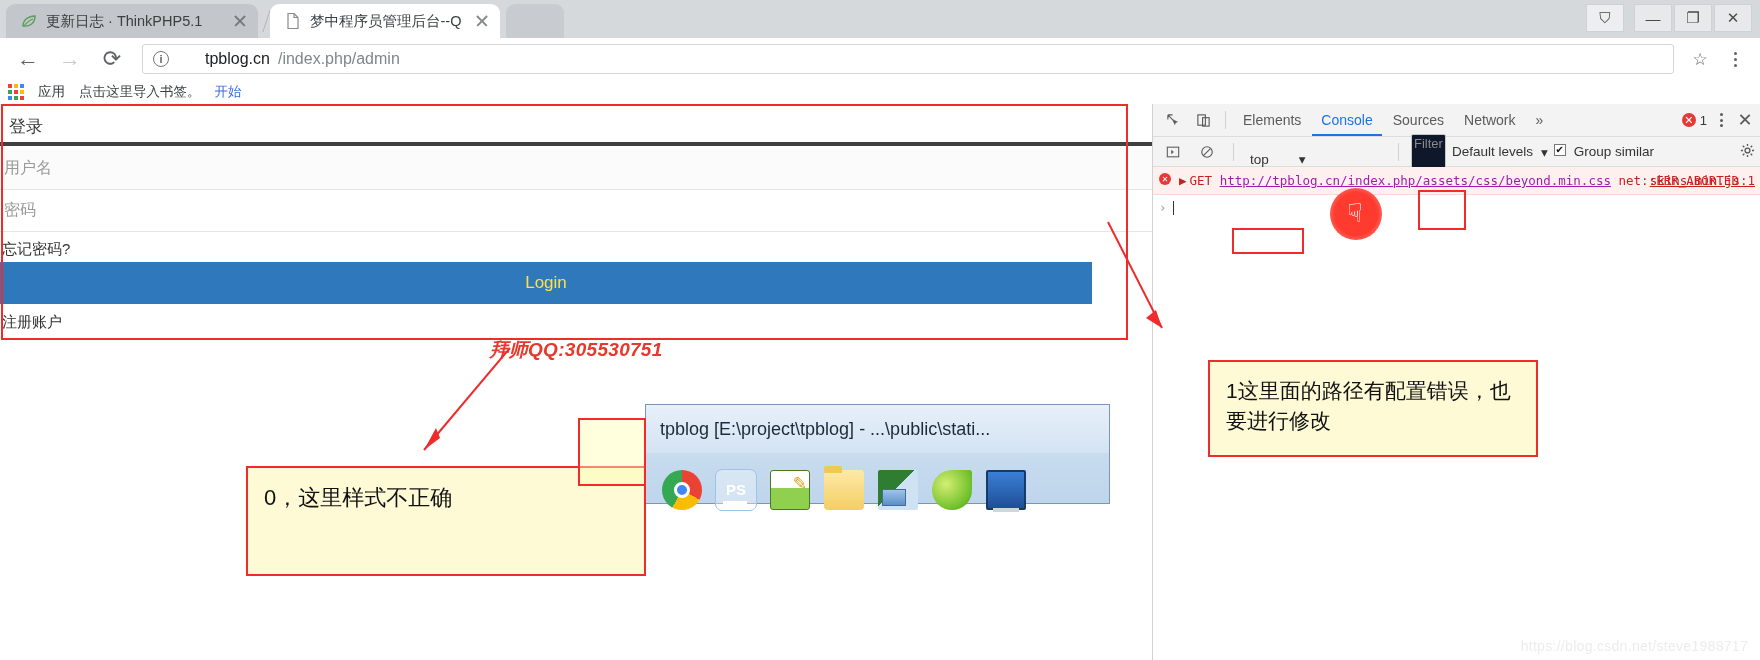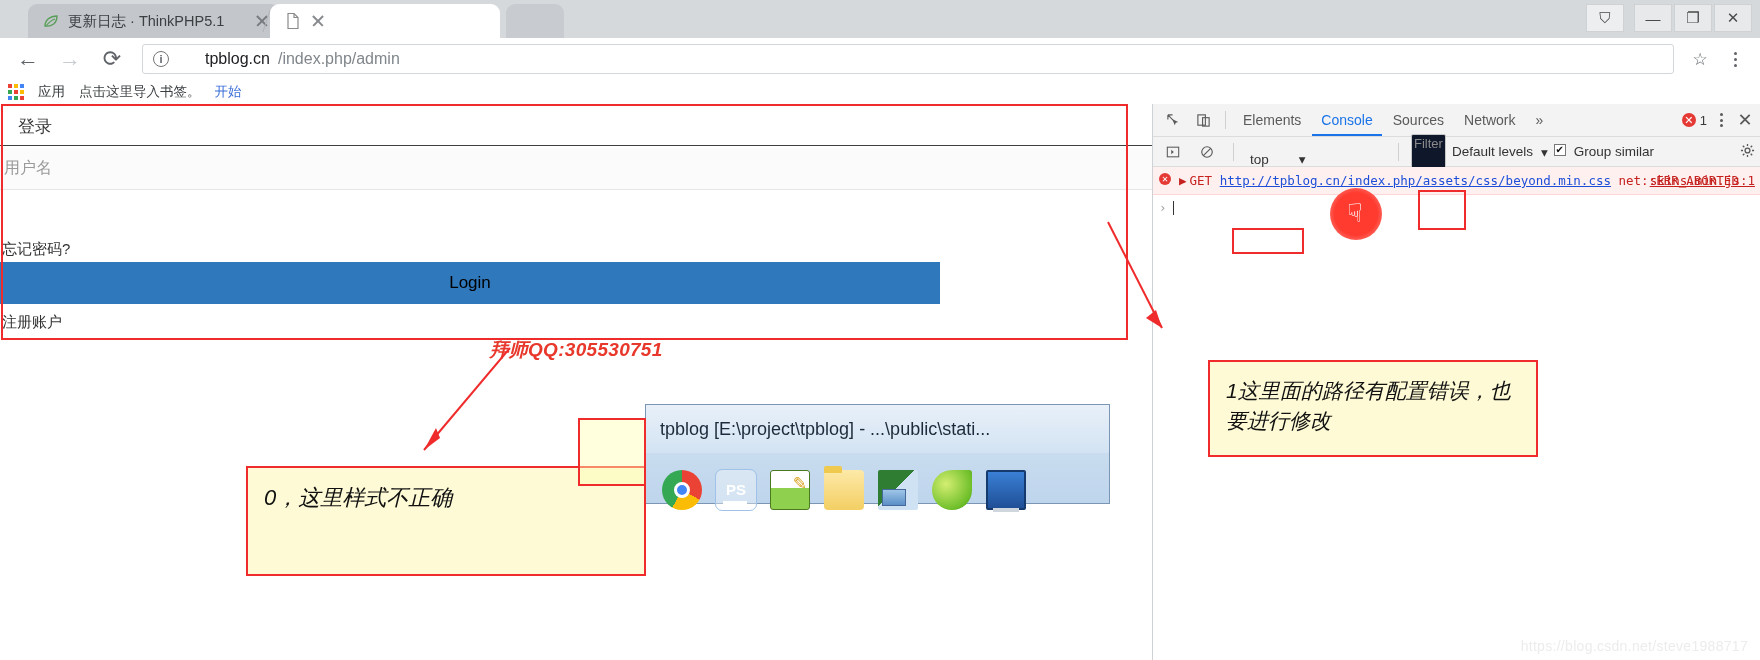--- a/index.html
+++ b/index.html
@@ -17,21 +17,21 @@
     background: #d6d9dc;
   }
   .tab {
     position: absolute; top: 4px; height: 34px;
     display: flex; align-items: center; gap: 8px;
     padding: 0 10px 0 14px;
     font-size: 15px; color: #3c4043;
     border-top-left-radius: 9px; border-top-right-radius: 9px;
     white-space: nowrap; overflow: hidden;
   }
-  .tab.inactive { left: 28px; width: 252px; background: #c3c7cb; }
+  .tab.inactive { left: 6px; width: 252px; background: #c3c7cb; }
   .tab.active   { left: 270px; width: 230px; background: #ffffff; }
   .tab-favicon { width: 18px; height: 18px; flex: 0 0 18px; position: relative; }
   .tab-title {
     flex: 1 1 auto; overflow: hidden; text-overflow: clip;
     font-size: 14.5px; line-height: 34px;
   }
   .tab-close {
     flex: 0 0 16px; width: 16px; height: 16px;
     position: relative; opacity: .75;
   }
@@ -103,38 +103,38 @@
   .apps-grid { display:grid; grid-template-columns:repeat(3,4px); grid-template-rows:repeat(3,4px); gap:2px; }
   .apps-grid i { width:4px; height:4px; display:block; }
 
   
   .page {
     position:absolute; left:0; top:104px; width:1152px; height:556px;
     background:#ffffff; overflow:hidden;
   }
   .login-heading {
     position:absolute; left:0; top:8px; width:1152px; height:34px;
-    font-size:17px; color:#333; padding-left:18px; line-height:30px;
-    border-bottom:1px solid #404040;
+    font-size:17px; color:#333; padding-left:9px; line-height:30px;
+    border-bottom:4px solid #404040;
   }
   .field {
     position:absolute; left:0; width:1152px; height:42px;
     border-bottom:1px solid #e6e6e6; background:#fbfbfb;
     display:flex; align-items:center; padding-left:4px;
     font-size:16px; color:#9a9a9a;
   }
   .field.f1 { top:44px; }
   .field.f2 { top:86px; background:#ffffff; }
   .forgot {
     position:absolute; left:0; top:130px; width:1152px; height:32px;
     font-size:15px; color:#333; padding-left:2px; line-height:30px;
   }
   .login-btn {
-    position:absolute; left:0; top:158px; width:940px; height:42px;
-    background:#2f78bb; color:#000000; font-size:17px;
+    position:absolute; left:0; top:158px; width:1092px; height:42px;
+    background:#2f78bb; color:#fde047; font-size:17px;
     display:flex; align-items:center; justify-content:center;
   }
   .register {
     position:absolute; left:0; top:202px; width:1152px; height:34px;
     font-size:15px; color:#333; padding-left:2px; line-height:32px;
   }
   .qq-line {
     position:absolute; left:0; top:228px; width:1152px; height:36px;
     display:flex; align-items:center; justify-content:center;
     font-size:19px; font-weight:bold; font-style:italic; color:#e8372b;
@@ -198,21 +198,21 @@
 
   
   .redbox-chrome {
     position:absolute; left:578px; top:418px; width:68px; height:68px;
     border:2px solid #ef2b2b; pointer-events:none; background:rgba(255,255,180,.45);
   }
 
   
   .note {
     position:absolute; background:#fdfad5; border:2px solid #ef2b2b;
-    color:#111; font-size:22px; line-height:1.45; padding:14px 16px;font-style:italic;
+    color:#111; font-size:22px; line-height:1.45; padding:14px 16px;
   }
   .note-0 { left:246px; top:466px; width:400px; height:110px; }
   .note-1 { left:1208px; top:360px; width:330px; height:97px; font-size:21px; }
 
   
   .arrow { position:absolute; pointer-events:none; }
 
   
   .devtools {
     position:absolute; left:1152px; top:104px; width:608px; height:556px;
@@ -268,21 +268,21 @@
   .console-row {
     position:relative; background:#fff0f0; border-bottom:1px solid #ffd6d6;
     padding:4px 6px 4px 26px; color:#c5221f; line-height:1.55;
   }
   .console-row .xdot {
     position:absolute; left:6px; top:6px; width:12px; height:12px; border-radius:50%;
     background:#e53935; color:#fff; font-size:10px;
     display:flex; align-items:center; justify-content:center; font-weight:bold;
   }
   .caret { display:inline-block; margin-right:3px; color:#c5221f; }
-  .url-link { color:#1d4ed8; text-decoration:underline; }
+  .url-link { color:#a21caf; text-decoration:underline; }
   .src-link {
     position:absolute; right:6px; top:4px; color:#c5221f; text-decoration:underline;
   }
   .prompt-row {
     display:flex; align-items:center; gap:6px; padding:5px 6px; color:#9aa0a6;
   }
   .prompt-row .chev { color:#9aa0a6; }
   .caret-bar { width:1px; height:14px; background:#333; display:inline-block; }
 
   
@@ -324,20 +324,21 @@
 
     <div class="tab-divider"></div>
 
     <div class="tab active">
       <span class="tab-favicon">
         <svg viewBox="0 0 18 18" width="18" height="18">
           <path d="M4 1.5h6l4 4v11H4z" fill="#fff" stroke="#8a8a8a" stroke-width="1.2"></path>
           <path d="M10 1.5v4h4" fill="none" stroke="#8a8a8a" stroke-width="1.2"></path>
         </svg>
       </span>
+      <span class="tab-title">梦中程序员管理后台--Q</span>
       <span class="tab-close"></span>
     </div>
 
     <div class="newtab-ghost"></div>
 
     <div class="wincontrols">
       <div class="wc-btn wc-profile">⛉</div>
       <div class="wc-btn">—</div>
       <div class="wc-btn">❐</div>
       <div class="wc-btn">✕</div>
@@ -374,20 +375,21 @@
         <i style="background:#ea4335"></i>
     </span>
     <span>应用</span>
     <span>点击这里导入书签。</span>
     <span style="color:#3a6fd8">开始</span>
   </div>
 
   <div class="page">
     <div class="login-heading">登录</div>
     <div class="field f1">用户名</div>
+    <div class="field f2">密码</div>
     <div class="forgot">忘记密码?</div>
     <div class="login-btn">Login</div>
     <div class="register">注册账户</div>
     <div class="qq-line">拜师QQ:305530751</div>
   </div>
 
   <div class="redbox-form"></div>
 
   <svg class="arrow" style="left:400px; top:340px; width:130px; height:130px;">
     <line x1="110" y1="8" x2="24" y2="110" stroke="#ef2b2b" stroke-width="2"></line>

